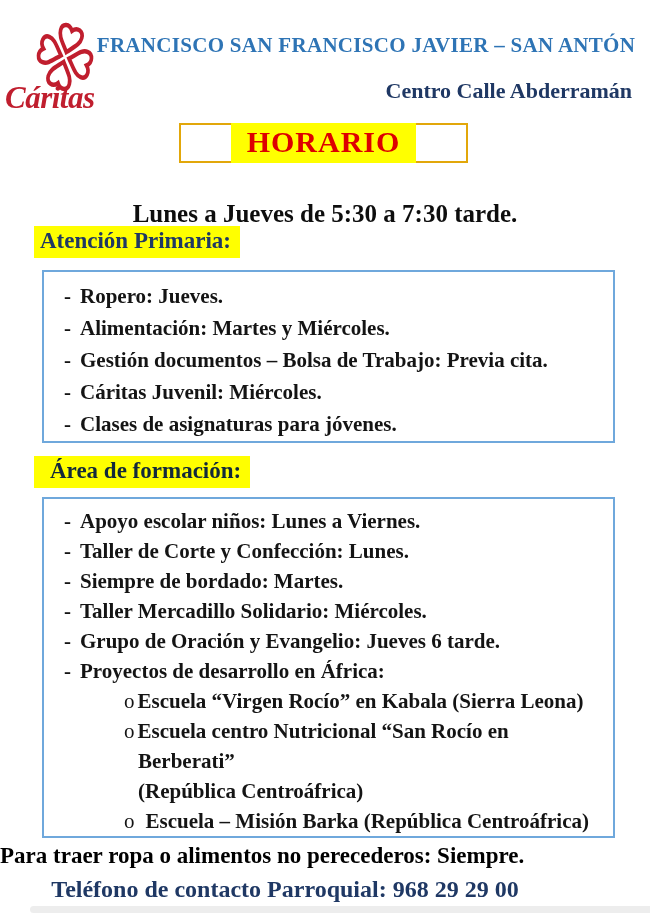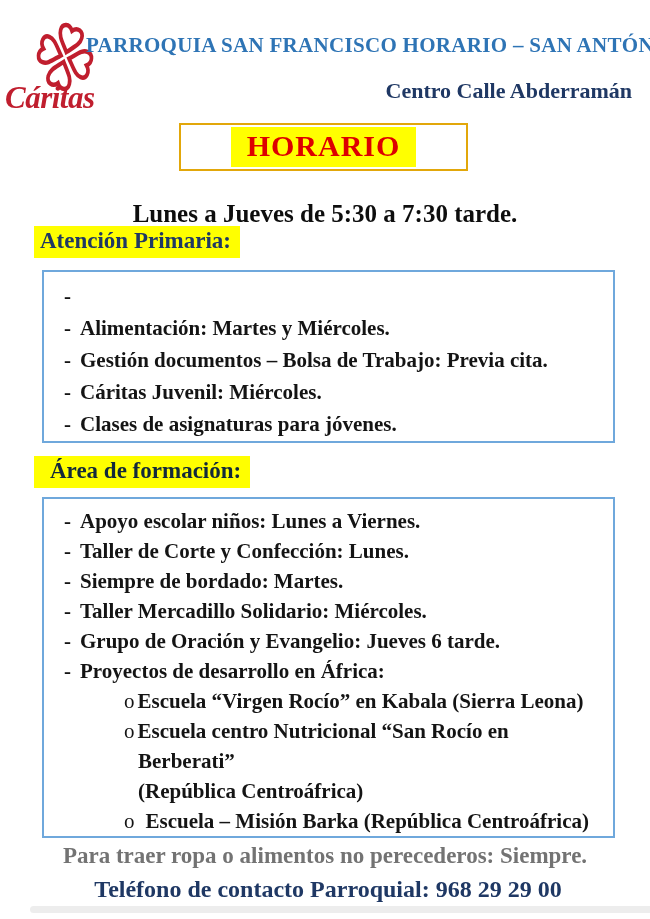--- a/index.html
+++ b/index.html
@@ -22,21 +22,21 @@
     font:700 21px "Liberation Serif", serif;
     color:#2E74B5; letter-spacing:0.3px;
   }
   .sub-title {
     position:absolute; right:18px; top:78px;
     font:700 22px "Liberation Serif", serif; color:#1F3864;
   }
 
   
   .banner {
-    position:absolute; left:179px; top:123px; width:289px; height:48px;
+    position:absolute; left:179px; top:123px; width:289px; height:40px;
     border:2px solid #E2A70A; background:#ffffff; box-sizing:border-box;
     display:flex; align-items:center; justify-content:center;
   }
   .banner-label {
     background:#FFFF00; color:#DD0000;
     font:700 30px "Liberation Serif", serif;
     letter-spacing:1px; padding:2px 16px 4px 16px;
   }
 
   .schedule-line {
@@ -70,26 +70,26 @@
   .box-1 .ln { height:32px; }
   .box-2 .ln { height:30px; }
   .ln .bullet { flex:0 0 auto; margin-right:9px; }
   .ln.sub  { padding-left:60px; }
   .ln.sub .bullet { margin-right:3px; font-weight:400; }
   .ln.gap .bullet { margin-right:11px; }
   .ln.cont { padding-left:74px; }
 
   
   .footer-donations {
-    position:absolute; left:0; top:843px; width:650px; text-align:center;
-    font:700 23px "Liberation Serif", serif; color:#737373;
+    position:absolute; left:0; top:843px; width:650px; 
+    font:700 23px "Liberation Serif", serif; color:#000000;
   }
   .footer-phone {
     position:absolute; left:0; top:876px; width:570px; text-align:center;
-    font:700 24px "Liberation Serif", serif; color:#1F3864;padding-left:43px;
+    font:700 24px "Liberation Serif", serif; color:#1F3864;
   }
   .bottom-strip {
     position:absolute; left:30px; top:906px; right:0; height:7px;
     background:#EDEDED; border-radius:4px 0 0 4px;
   }
 </style>
 </head>
 <body>
 
 <div class="page">
@@ -97,35 +97,36 @@
   <svg class="logo-cross" width="58" height="70" viewBox="-55 -55 110 110" preserveAspectRatio="none">
     <g fill="none" stroke="#C01E2E" stroke-width="7">
       <path transform="rotate(18)" d="M0,-8 C-13,-22 -21,-28 -21,-38 C-21,-49 -8,-53 0,-43 C8,-53 21,-49 21,-38 C21,-28 13,-22 0,-8 Z"></path>
       <path transform="rotate(108)" d="M0,-8 C-13,-22 -21,-28 -21,-38 C-21,-49 -8,-53 0,-43 C8,-53 21,-49 21,-38 C21,-28 13,-22 0,-8 Z"></path>
       <path transform="rotate(198)" d="M0,-8 C-13,-22 -21,-28 -21,-38 C-21,-49 -8,-53 0,-43 C8,-53 21,-49 21,-38 C21,-28 13,-22 0,-8 Z"></path>
       <path transform="rotate(288)" d="M0,-8 C-13,-22 -21,-28 -21,-38 C-21,-49 -8,-53 0,-43 C8,-53 21,-49 21,-38 C21,-28 13,-22 0,-8 Z"></path>
     </g>
   </svg>
   <div class="logo-word">Cáritas</div>
 
-  <div class="main-title">PARROQUIA SAN FRANCISCO HORARIO – SAN ANTÓN</div>
+  <div class="main-title">FRANCISCO SAN FRANCISCO JAVIER – SAN ANTÓN</div>
   <div class="sub-title">Centro Calle Abderramán</div>
 
   <div class="banner">
     <span class="banner-label">HORARIO</span>
   </div>
 
   <div class="schedule-line">Lunes a Jueves de 5:30 a 7:30 tarde.</div>
 
   <div class="sec-heading h1">Atención Primaria:</div>
 
   <div class="list-box box-1">
     <div class="box-inner-1">
       <div class="ln">
           <span class="bullet">-</span>
+          <span>Ropero: Jueves.</span>
         </div>
       <div class="ln">
           <span class="bullet">-</span>
           <span>Alimentación: Martes y Miércoles.</span>
         </div>
       <div class="ln">
           <span class="bullet">-</span>
           <span>Gestión documentos – Bolsa de Trabajo: Previa cita.</span>
         </div>
       <div class="ln">

